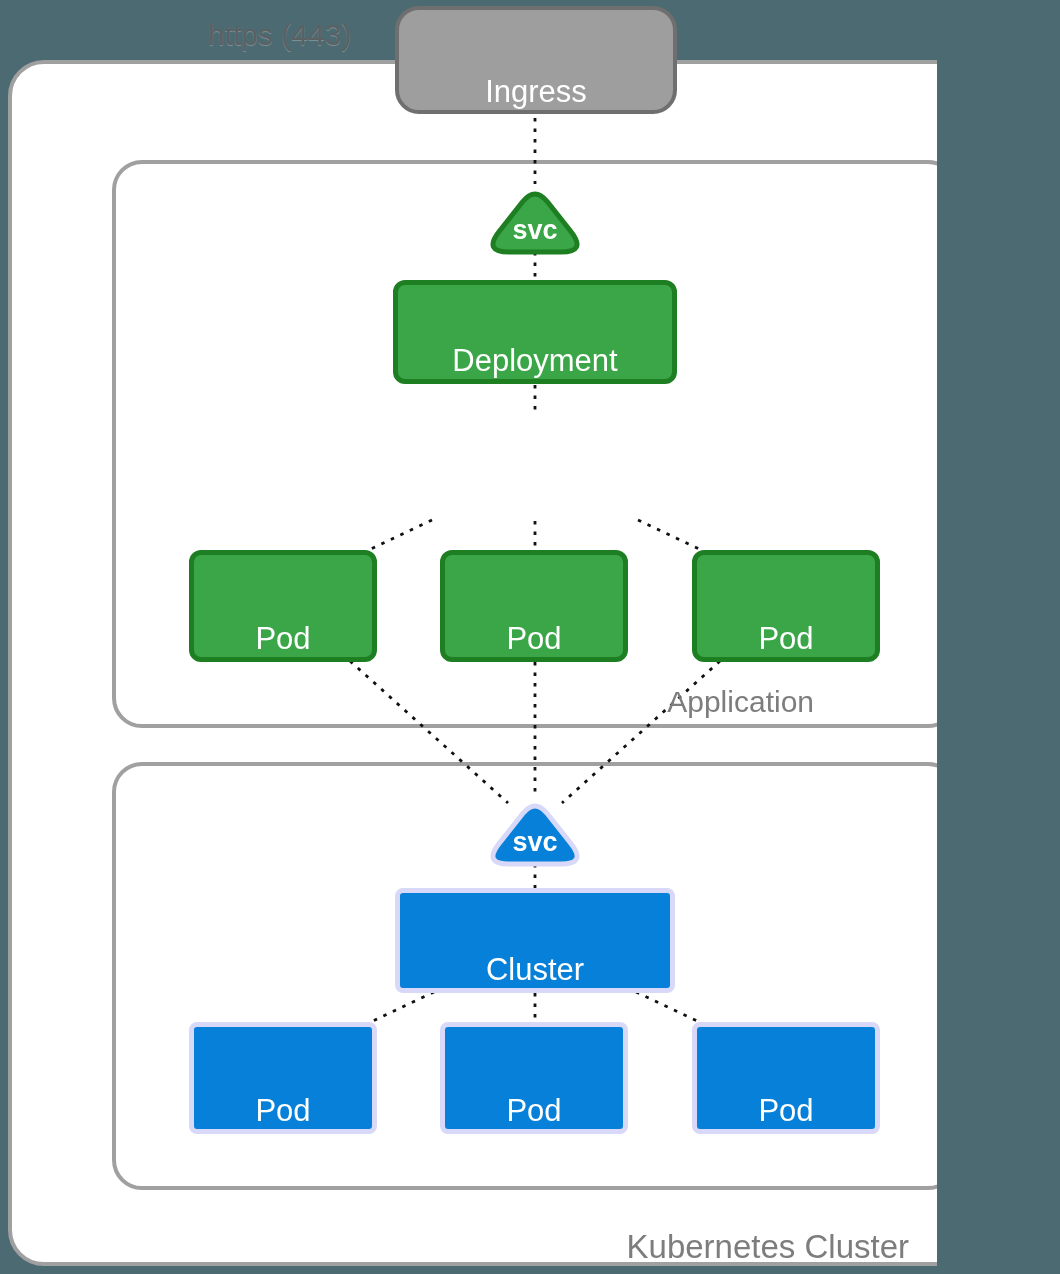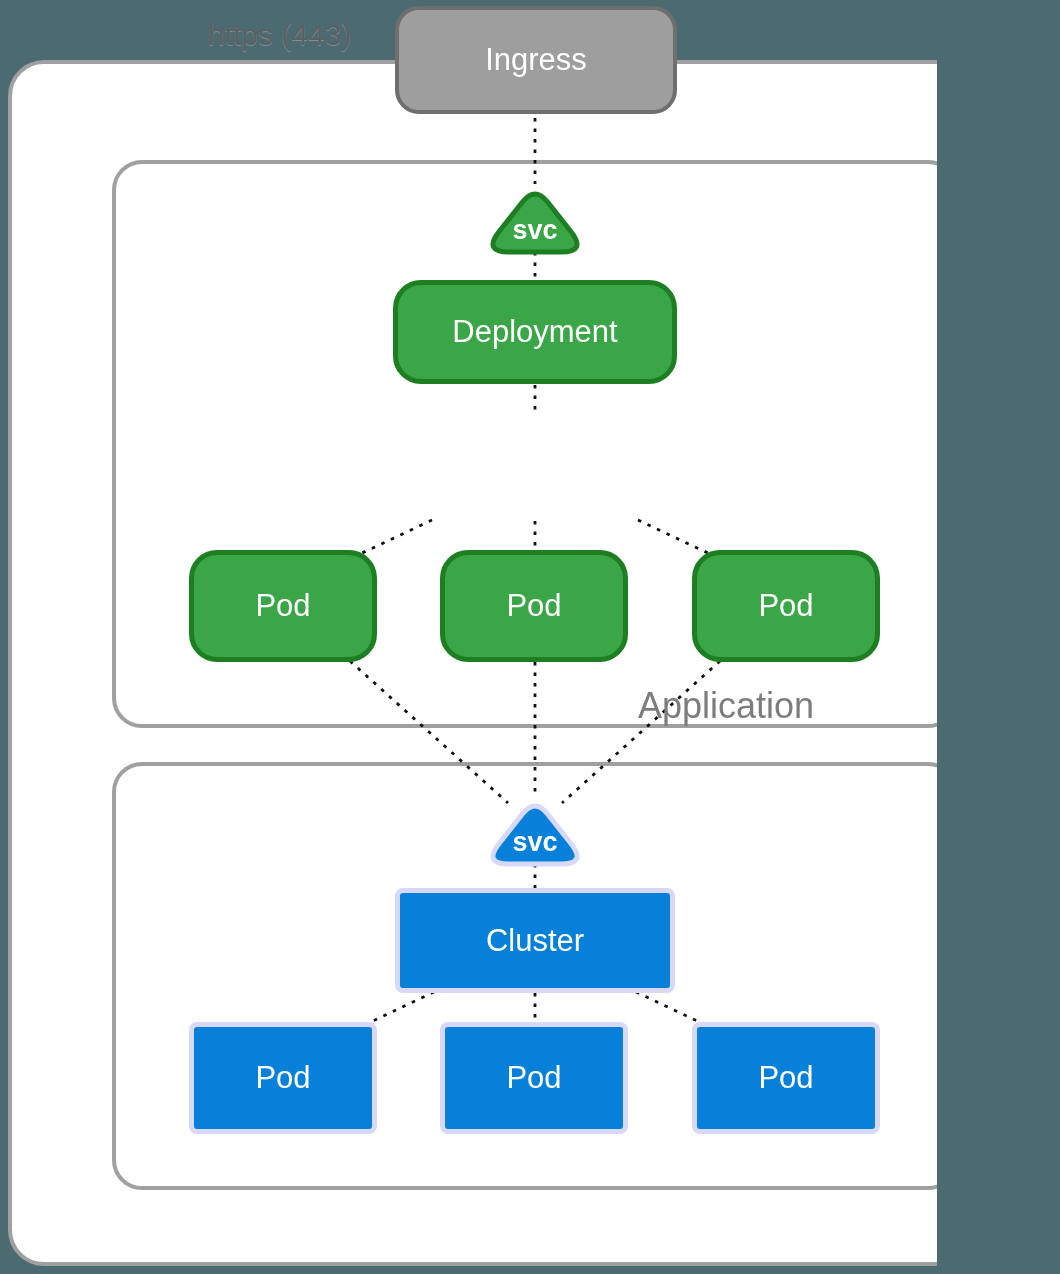--- a/index.html
+++ b/index.html
@@ -31,44 +31,44 @@
     background:#ffffff;border:4px solid var(--box-border);border-radius:36px;
   }
   .section-box{
     position:absolute;background:#ffffff;
     border:4px solid var(--box-border);border-radius:30px;
   }
   .app-box{left:112px;top:160px;width:838px;height:560px;}
   .db-box{left:112px;top:762px;width:838px;height:420px;}
   .section-label{
     position:absolute;right:16px;bottom:8px;
-    color:var(--label-gray);font-size:36px;line-height:1.2;
+    color:var(--label-gray);font-size:30px;line-height:1.2;
   }
   .kc-label{
     position:absolute;right:28px;top:1228px;
     color:var(--label-gray);font-size:33px;
   }
   .https-label{
     position:absolute;left:208px;top:18px;
     color:#5b6063;font-size:30px;
     text-shadow:0 1px 1px rgba(255,255,255,0.28);
   }
   
   .node{
-    position:absolute;display:flex;align-items:center;justify-content:center;
+    position:absolute;display:flex;align-items:flex-end;justify-content:center;
     color:#ffffff;font-size:31px;box-sizing:border-box;
   }
   .ingress-node{
     left:395px;top:6px;width:282px;height:108px;
     background:var(--ingress-fill);
     border:4px solid var(--ingress-border);border-radius:24px;
   }
   .green-node{
     background:var(--green-fill);
-    border:5px solid var(--green-border);border-radius:28px;
+    border:5px solid var(--green-border);border-radius:12px;
   }
   .blue-node{
     background:var(--blue-fill);
     border:5px solid var(--blue-border);border-radius:8px;
   }
   .deployment{left:393px;top:280px;width:284px;height:104px;}
   .replicaset{left:393px;top:415px;width:284px;height:106px;}
   .pod{width:188px;height:112px;}
   .g-pod{top:550px;}
   .b-pod{top:1022px;}
@@ -156,14 +156,15 @@
     <span>Pod</span>
   </div>
   <div class="node blue-node pod b-pod pod-2">
     <span>Pod</span>
   </div>
   <div class="node blue-node pod b-pod pod-3">
     <span>Pod</span>
   </div>
 
 
+  <span class="kc-label">Kubernetes Cluster</span>
 
 </div>
 
 </body></html>

